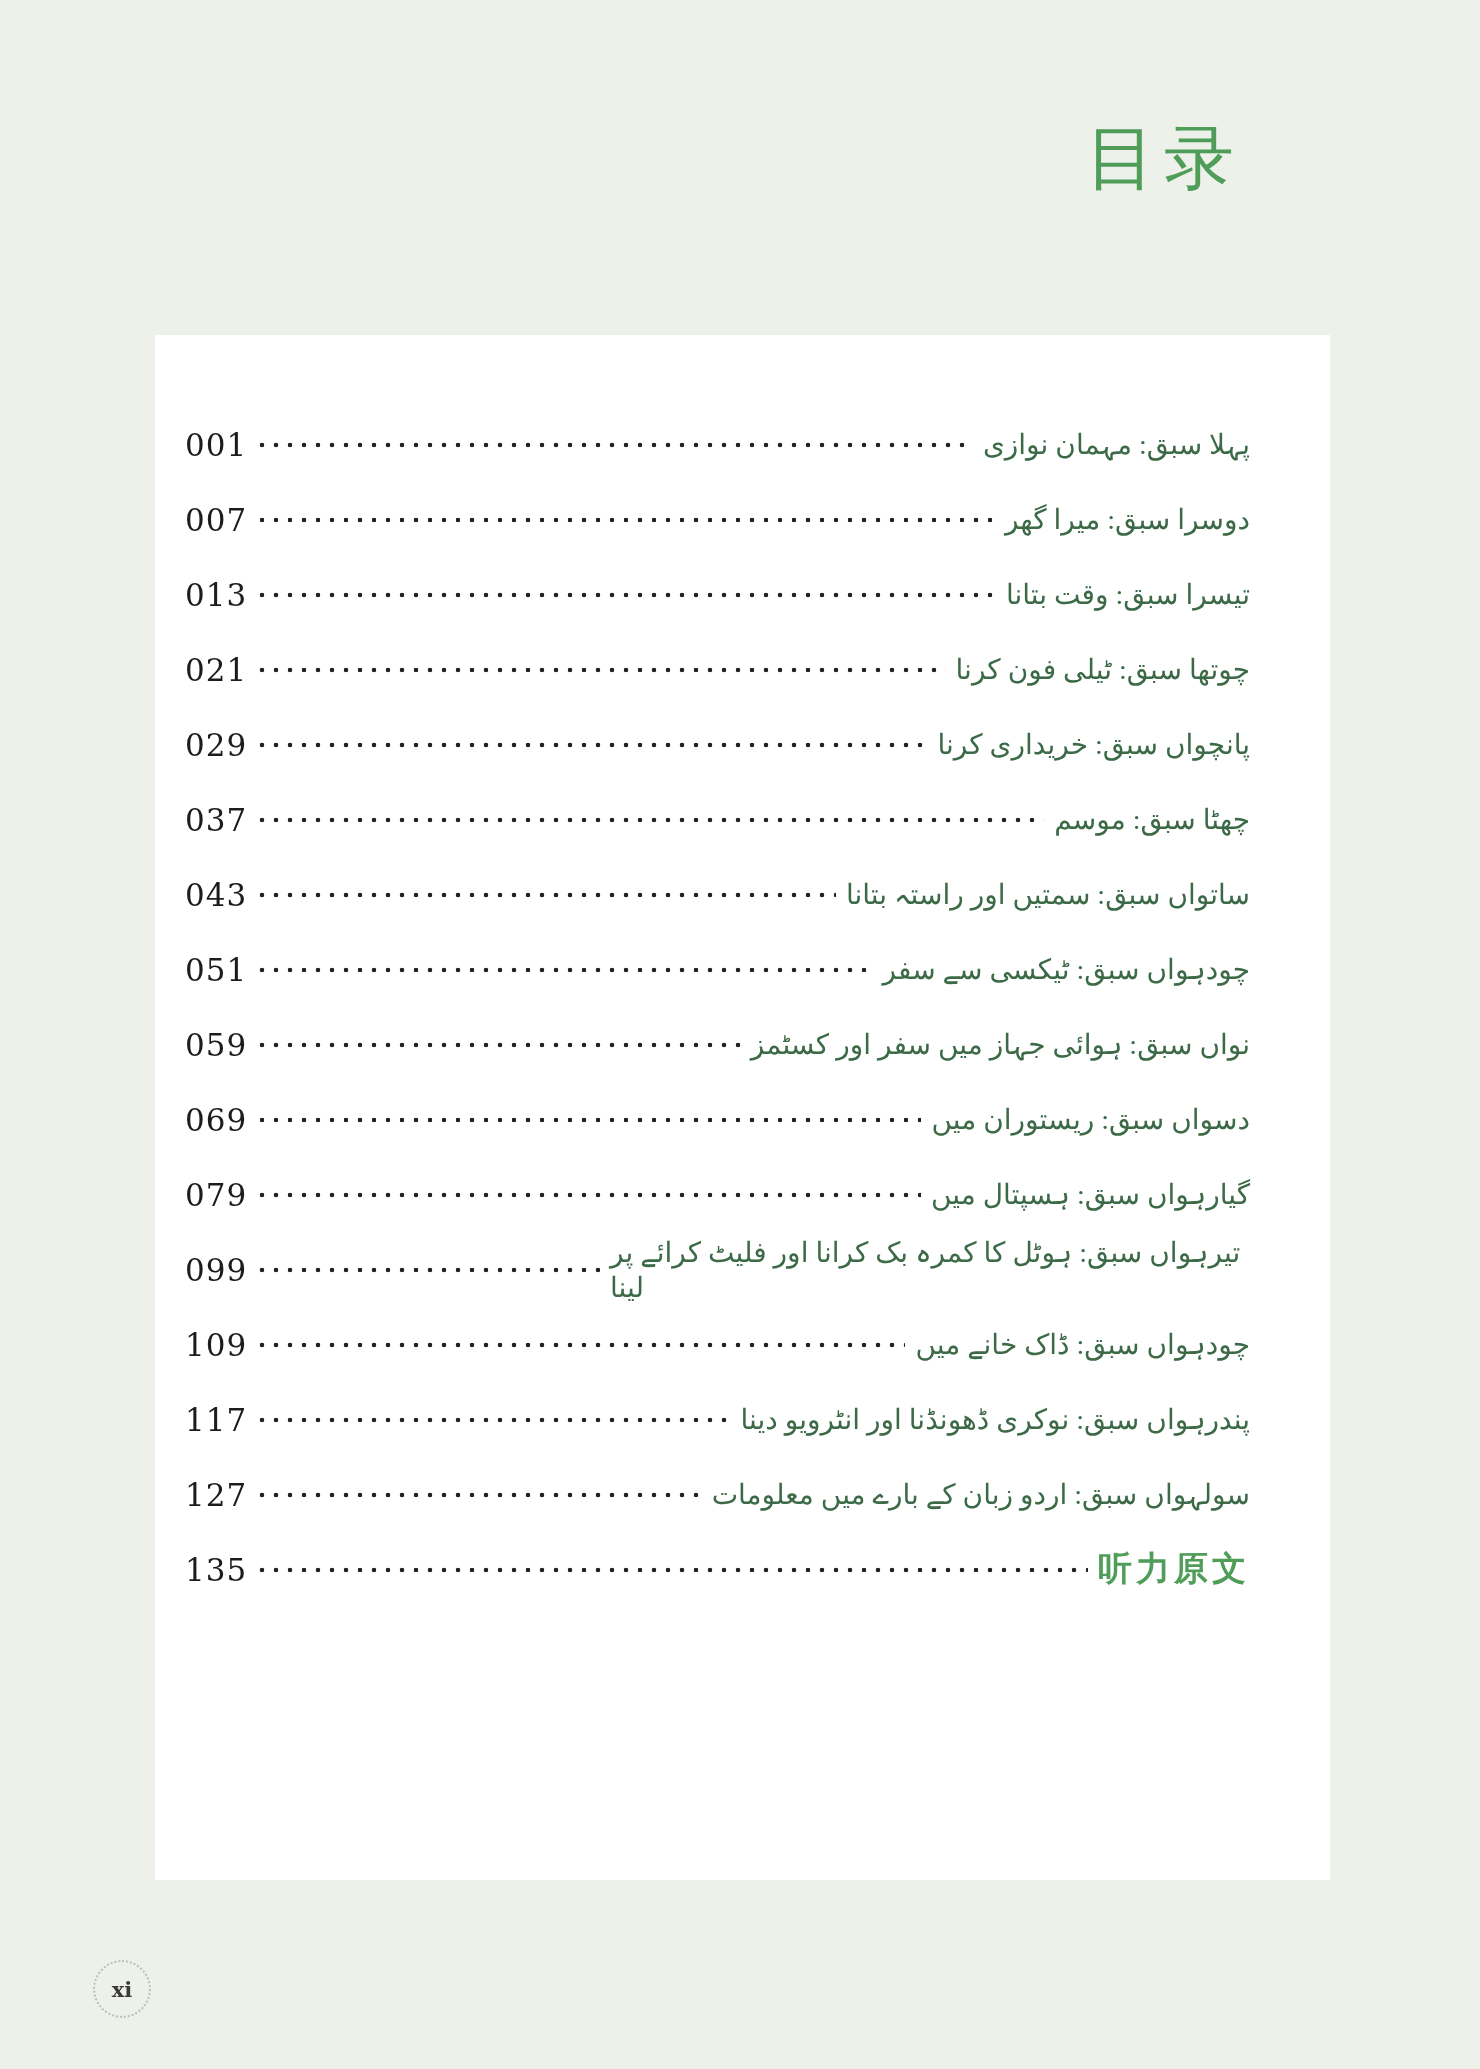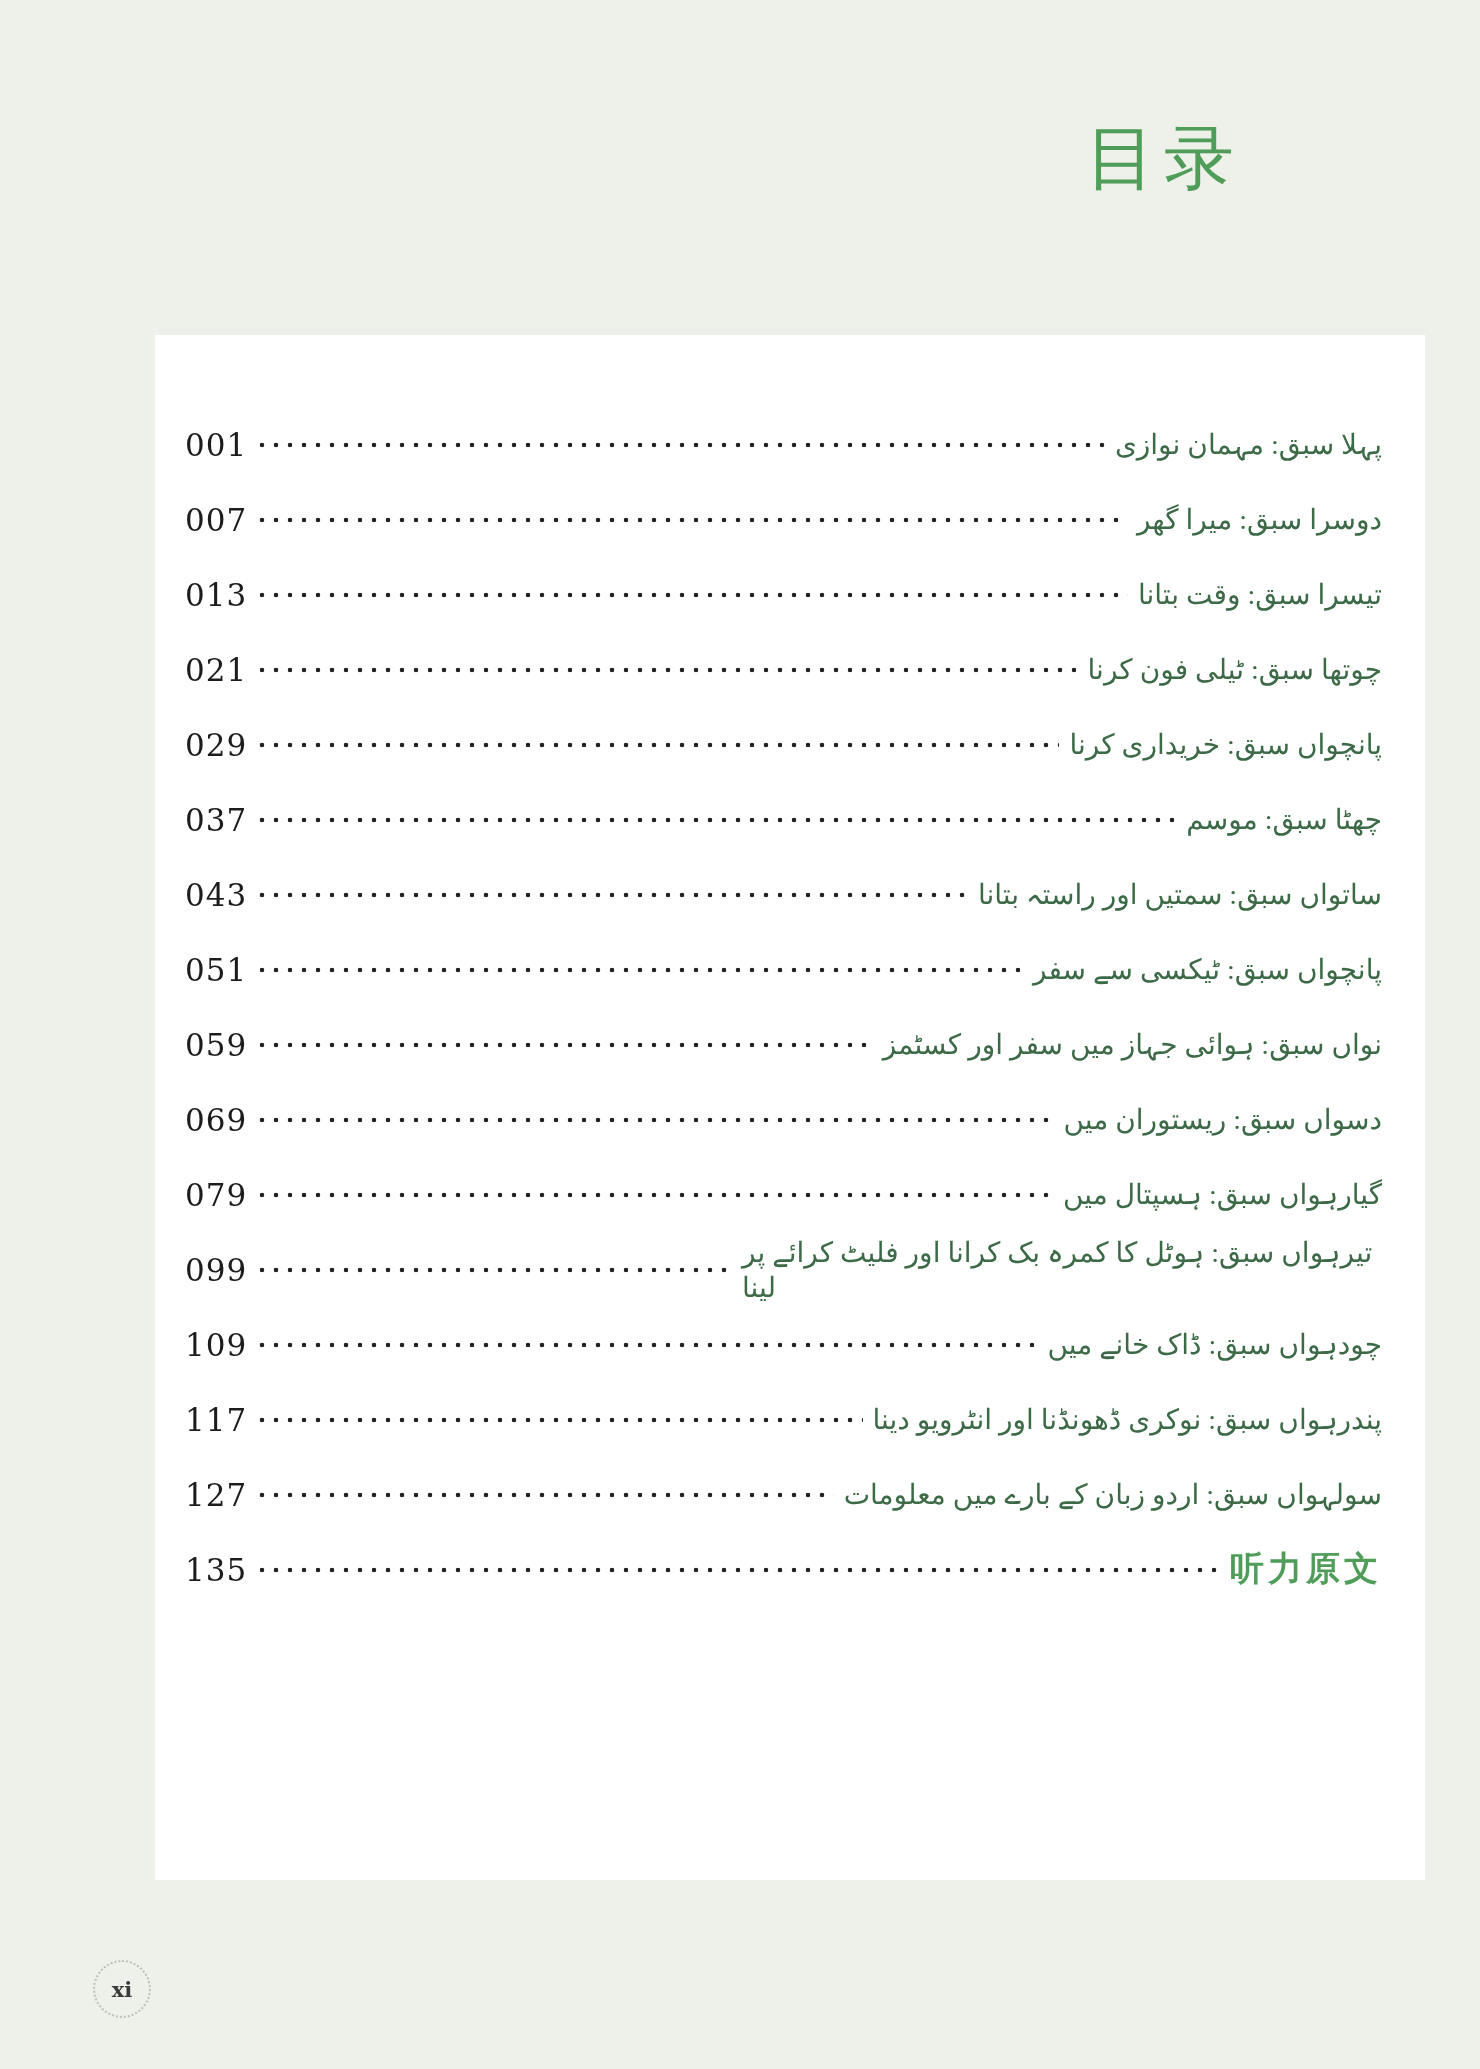--- a/index.html
+++ b/index.html
@@ -20,24 +20,24 @@
     font-size: 70px;
     font-weight: 400;
     letter-spacing: 8px;
     color: #4f9d59;
     font-family: "DejaVu Sans", sans-serif;
   }
   .content-box {
     position: absolute;
     left: 155px;
     top: 335px;
-    width: 1270px;
+    width: 1175px;
     height: 1545px;
     background: #ffffff;
-    padding: 72px 43px 0 30px;
+    padding: 72px 80px 0 30px;
   }
   .toc-row {
     display: flex;
     align-items: center;
     height: 75px;
   }
   .toc-num {
     flex: 0 0 auto;
     font-family: "DejaVu Serif", "Liberation Serif", serif;
     font-size: 31px;
@@ -133,21 +133,21 @@
 
   <div class="toc-row">
     <span class="toc-num">043</span>
     <span class="toc-leader"></span>
     <span class="toc-label">ساتواں سبق: سمتیں اور راستہ بتانا</span>
   </div>
 
   <div class="toc-row">
     <span class="toc-num">051</span>
     <span class="toc-leader"></span>
-    <span class="toc-label">پانچواں سبق: ٹیکسی سے سفر</span>
+    <span class="toc-label">چودہواں سبق: ٹیکسی سے سفر</span>
   </div>
 
   <div class="toc-row">
     <span class="toc-num">059</span>
     <span class="toc-leader"></span>
     <span class="toc-label">نواں سبق: ہوائی جہاز میں سفر اور کسٹمز</span>
   </div>
 
   <div class="toc-row">
     <span class="toc-num">069</span>

